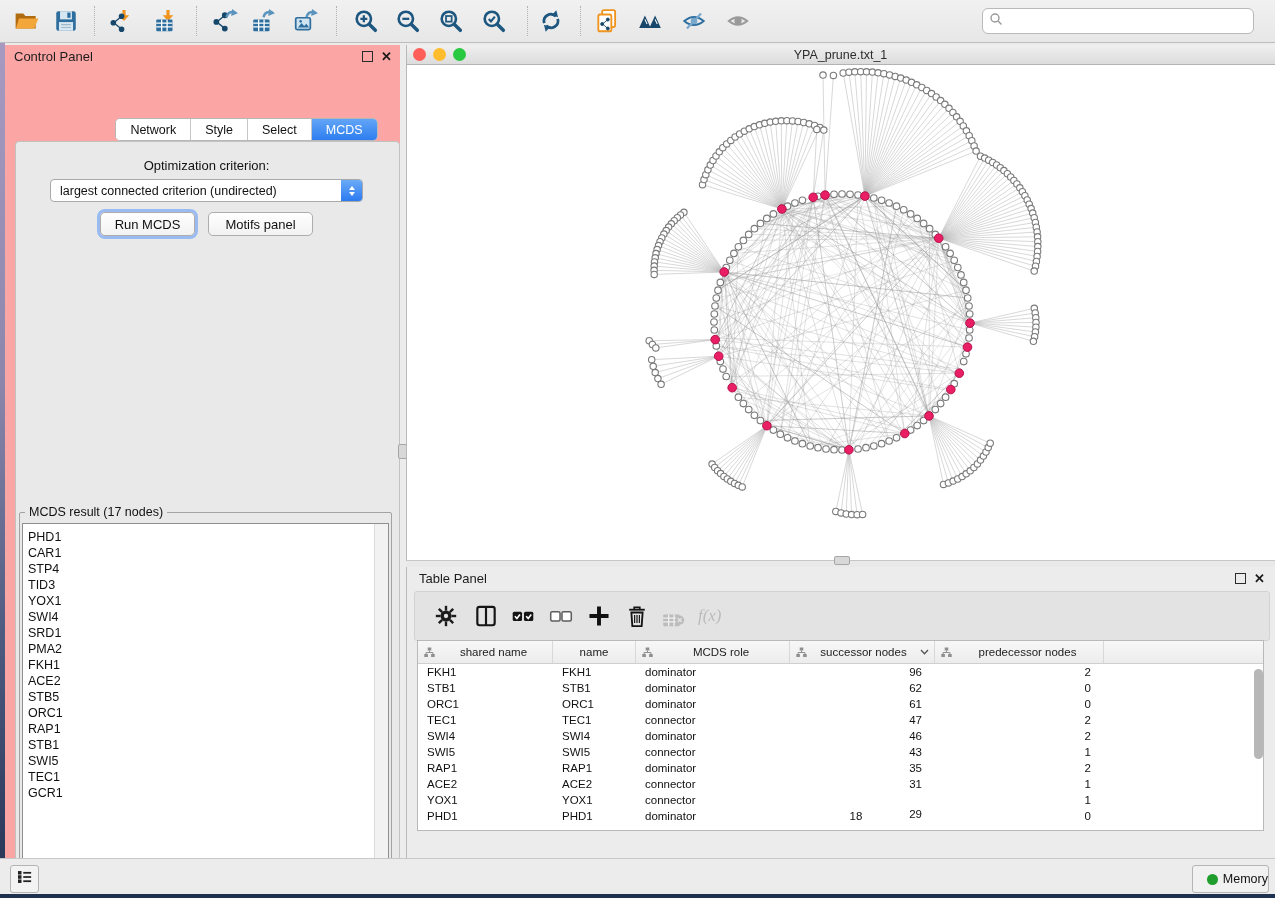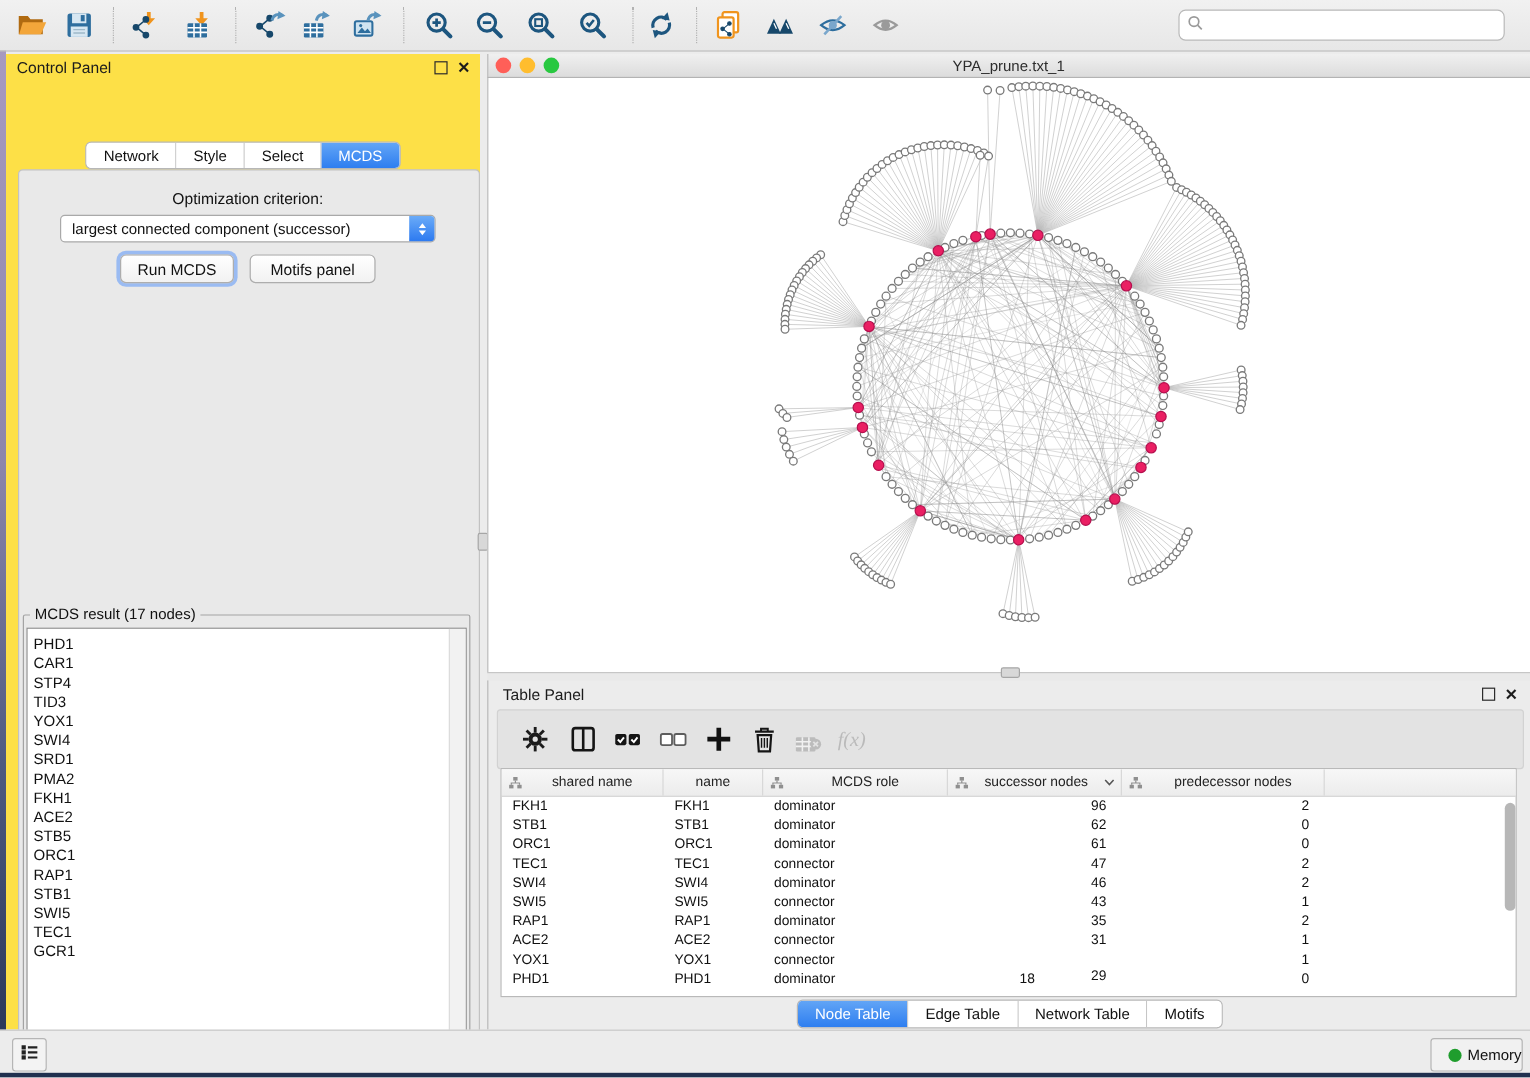--- a/index.html
+++ b/index.html
@@ -9,27 +9,27 @@
   
   #wall-left{left:0;top:42px;width:5px;height:851px;background:linear-gradient(#a79ac0,#8d86ab 40%,#4e5a80,#273354);}
   #wall-bottom{left:0;top:893px;width:1275px;height:5px;background:linear-gradient(90deg,#1d2a4c,#2a3a60 30%,#1c2946 60%,#243涉150);background-color:#20304f;}
   
   #toolbar{left:0;top:0;width:1275px;height:42px;background:linear-gradient(#f1f1f1,#e7e7e7);border-bottom:1px solid #bdbdbd;}
   .tb-icon{position:absolute;top:5px;width:32px;height:32px;display:flex;align-items:center;justify-content:center;border-radius:4px;}
   .tb-sep{position:absolute;top:6px;height:30px;width:0;border-left:1px dotted #b2b2b2;}
   #search-box{position:absolute;left:982px;top:8px;width:272px;height:26px;background:#fff;border:1px solid #b9b9b9;border-radius:6px;display:flex;align-items:center;padding-left:6px;box-sizing:border-box;}
   #search-box input{border:none;outline:none;flex:1;font:12.5px "Liberation Sans",sans-serif;background:transparent;margin-left:4px;}
   
-  #control-panel{left:5px;top:45px;width:395px;height:813px;background:#fde047;}
+  #control-panel{left:5px;top:45px;width:395px;height:813px;background:#fca5a5;}
   .panel-title{font-size:13px;color:#1c1c1c;}
   .win-btns{position:absolute;display:flex;gap:8px;align-items:center;}
   .float-box{width:9px;height:9px;border:1.6px solid #2b2b2b;display:inline-block;}
   .close-x{font-size:13px;font-weight:bold;color:#1b1b1b;line-height:9px;}
   #cp-card{left:10px;top:96px;width:383px;height:744px;background:#e9e9e9;border:1px solid #c2c2c2;border-radius:4px;position:absolute;}
-  #cp-tabs{position:absolute;left:0;top:73px;width:395px;display:flex;justify-content:center;}
+  #cp-tabs{position:absolute;left:0;top:73px;width:395px;display:flex;justify-content:center;padding-left:44px;}
   .seg{display:flex;border-radius:5px;overflow:hidden;border:1px solid #b7b7b7;background:#fff;height:21px;}
   .seg .tab{padding:3px 14px;font-size:12.5px;color:#111;border-right:1px solid #c6c6c6;background:#fff;display:flex;align-items:center;}
   .seg .tab:last-child{border-right:none;}
   .seg .tab.active{background:linear-gradient(#62a5f6,#2e7ef0);color:#fff;}
   #opt-label{left:10px;top:113px;width:383px;text-align:center;font-size:13px;color:#111;}
   #opt-select{left:45px;top:134px;width:313px;height:23px;background:#fff;border:1px solid #a9a9a9;border-radius:4px;display:flex;align-items:center;box-sizing:border-box;}
   #opt-select .val{flex:1;font-size:12.5px;color:#111;padding-left:9px;white-space:nowrap;overflow:hidden;}
   #opt-select .cap{width:21px;height:100%;background:linear-gradient(#6aabf8,#2d7af0);border-radius:0 3px 3px 0;display:flex;flex-direction:column;align-items:center;justify-content:center;gap:2px;}
   .tri-up{width:0;height:0;border-left:3.5px solid transparent;border-right:3.5px solid transparent;border-bottom:4.5px solid #fff;}
   .tri-dn{width:0;height:0;border-left:3.5px solid transparent;border-right:3.5px solid transparent;border-top:4.5px solid #fff;}
@@ -249,21 +249,21 @@
       <div class="seg" id="cp-tabseg">
         <div class="tab">Network</div>
         <div class="tab">Style</div>
         <div class="tab">Select</div>
         <div class="tab active">MCDS</div>
       </div>
     </div>
   <div id="cp-card"></div>
   <div class="abs" id="opt-label">Optimization criterion:</div>
   <div class="abs" id="opt-select">
-    <span class="val">largest connected component (successor)</span>
+    <span class="val">largest connected criterion (undirected)</span>
     <span class="cap">
         <span class="tri-up"></span>
         <span class="tri-dn"></span>
       </span>
   </div>
   <div class="btn" id="run-btn">Run MCDS</div>
   <div class="btn" id="closep-btn">Motifs panel</div>
   <div id="mcds-group"></div>
   <div id="mcds-legend">MCDS result (17 nodes)</div>
   <div id="mcds-list">
@@ -1156,28 +1156,20 @@
         <div class="trow" style="top: 167px;">
           <div class="tcell" style="left: 0px; width: 135px; text-align: left; padding: 0px 0px 0px 9px;">PHD1</div>
           <div class="tcell" style="left: 135px; width: 83px; text-align: left; padding: 0px 0px 0px 9px;">PHD1</div>
           <div class="tcell" style="left: 218px; width: 154px; text-align: left; padding: 0px 0px 0px 9px;">dominator</div>
           <div class="tcell" style="left: 372px; width: 145px; text-align: center; padding: 0px 13px 0px 0px;">18</div>
           <div class="tcell" style="left: 517px; width: 169px; text-align: right; padding: 0px 13px 0px 0px;">0</div>
         </div>
       </div>
     <div id="tp-scroll-thumb"></div>
   </div>
-  <div id="tp-tabs">
-      <div class="seg" id="tp-tabseg">
-        <div class="tab active">Node Table</div>
-        <div class="tab">Edge Table</div>
-        <div class="tab">Network Table</div>
-        <div class="tab">Motifs</div>
-      </div>
-    </div>
 </div>
 
 <div class="abs" id="status-bar">
   <div id="list-btn">
     <span>
       <svg width="16" height="14" viewBox="0 0 18 16">
           <g fill="#222" stroke="#222" stroke-width="2">
             <rect x="2" y="2.2" width="2" height="2"></rect>
             <line x1="7" y1="3.2" x2="16" y2="3.2"></line>
             <rect x="2" y="7" width="2" height="2"></rect>

